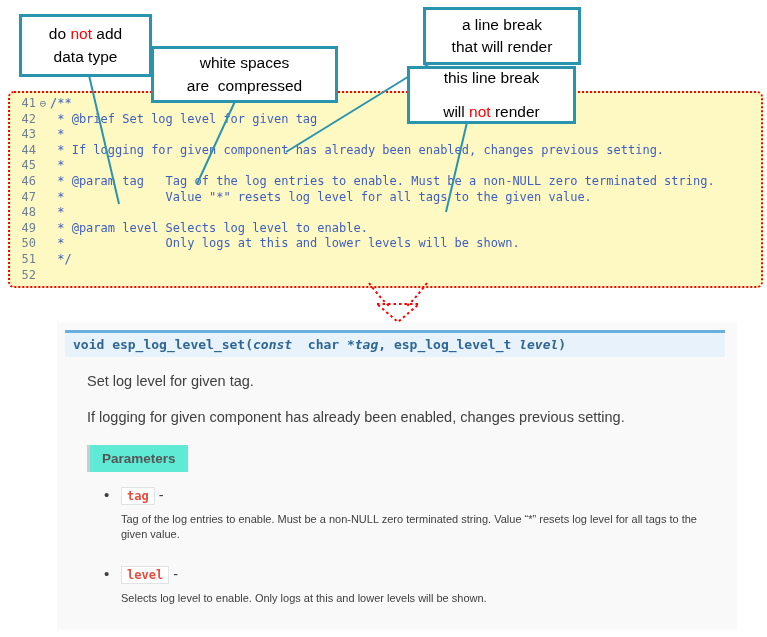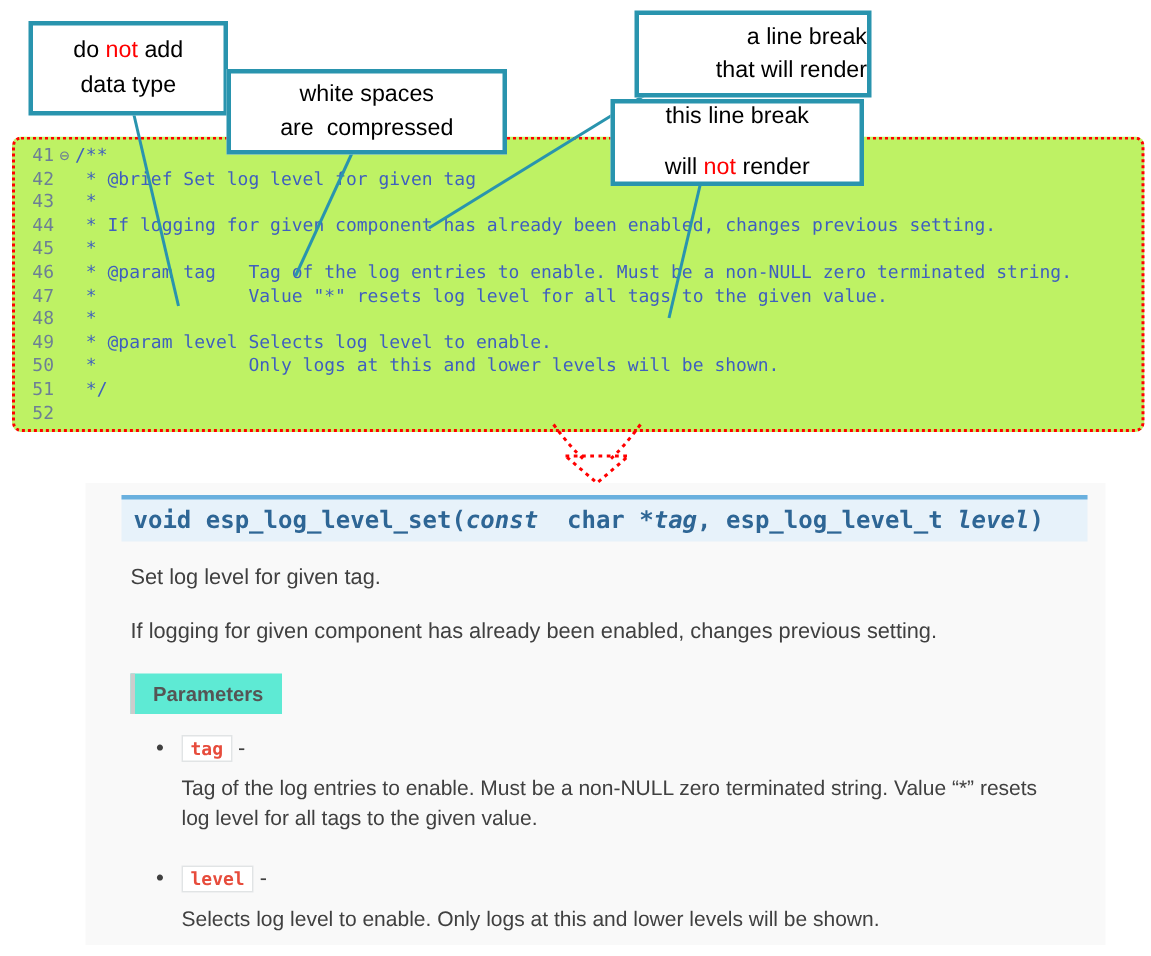--- a/index.html
+++ b/index.html
@@ -12,55 +12,55 @@
   .callout {
     position:absolute; z-index:3; background:#fff;
     border:3px solid var(--teal);
     display:flex; flex-direction:column; align-items:center; justify-content:center;
     font-size:15.5px; color:#000; line-height:1.45; text-align:center;
   }
   .callout span { white-space:pre; }
   .callout .red { color:var(--red); }
   #box1 { left:19px;  top:14px; width:127px; height:57px; }
   #box2 { left:151px; top:46px; width:181px; height:51px; }
-  #box3 { left:423px; top:7px;  width:152px; height:52px;align-items:flex-end; }
+  #box3 { left:423px; top:7px;  width:152px; height:52px; }
   #box4 { left:407px; top:66px; width:163px; height:52px;gap:12px; }
 
   
   .overlay { position:absolute; left:0; top:0; z-index:2; pointer-events:none; }
   .connector { stroke:var(--teal); stroke-width:2; fill:none; }
   .arrow-part { stroke:var(--red); stroke-width:2; fill:none; stroke-dasharray:2.5,3; }
 
   
   .code-block {
     position:absolute; z-index:1; left:8px; top:91px; width:751px; height:190px;
-    border:2px dotted var(--red); border-radius:6px; background:#bef264;
+    border:2px dotted var(--red); border-radius:6px; background:#fef9c3;
     padding-top:3px; box-sizing:content-box; overflow:hidden;
     font-family:"DejaVu Sans Mono","Liberation Mono",monospace; font-size:12px;
   }
   .code-row { display:flex; height:15.6px; line-height:15.6px; }
   .lnum { width:26px; text-align:right; color:var(--line_number); flex:none; }
   .fold { width:14px; text-align:center; color:var(--line_number); flex:none; font-size:11px; }
   .code-text { white-space:pre; }
   .code-text span { white-space:pre; }
   .tok-comment { color:var(--comment_blue); }
   .tok-keyword { color:var(--keyword_purple); font-weight:bold; }
   .tok-plain   { color:#000; font-weight:bold; }
 
   
   .docs-panel {
     position:absolute; z-index:1; left:57px; top:322px; width:680px; height:308px;
     background:var(--panel_bg); overflow:hidden;
   }
   .sig-bar {
-    margin:8px 12px 0 24px; background:var(--sig_bg);
+    margin:8px 12px 0 8px; background:var(--sig_bg);
     border-top:3px solid var(--sig_border);
     padding:4px 8px 5px 8px;
     font-family:"DejaVu Sans Mono","Liberation Mono",monospace;
-    font-size:16px; font-weight:bold; color:var(--sig_text); white-space:pre;
+    font-size:13px; font-weight:bold; color:var(--sig_text); white-space:pre;
   }
   .sig-bar span { white-space:pre; }
   .sig-kwit  { font-style:italic; }
   .sig-param { font-style:italic; }
   .doc-p { margin:16px 0 0 30px; font-size:14.5px; color:var(--text); }
   .doc-p + .doc-p { margin-top:20px; }
   .params-label {
     display:inline-block; margin:20px 0 0 30px;
     background:#5eead4; border-left:3px solid #cccccc;
     padding:6px 12px; font-size:13.5px; font-weight:bold; color:#555;
@@ -68,21 +68,21 @@
   .params-list { list-style:none; margin:14px 0 0 0; padding:0 20px 0 64px; }
   .param-item { position:relative; margin-bottom:22px; }
   .param-item::before { content:"•"; position:absolute; left:-17px; top:0; font-size:15px; color:var(--text); }
   .param-head { height:20px; }
   .literal {
     font-family:"DejaVu Sans Mono","Liberation Mono",monospace; font-size:12px;
     background:#fff; border:1px solid #e1e4e5; color:var(--literal_red);
     padding:1px 5px; font-weight:bold;
   }
   .dash { color:var(--text); font-size:14.5px; }
-  .param-desc { margin-top:6px; font-size:14px; color:var(--text); line-height:1.4; max-width:578px; }
+  .param-desc { margin-top:6px; font-size:11px; color:var(--text); line-height:1.4; max-width:578px; }
 </style>
 </head>
 <body>
 
 <div class="canvas">
 
   <div class="code-block">
     <div>
         <div class="code-row">
           <span class="lnum">41</span>

